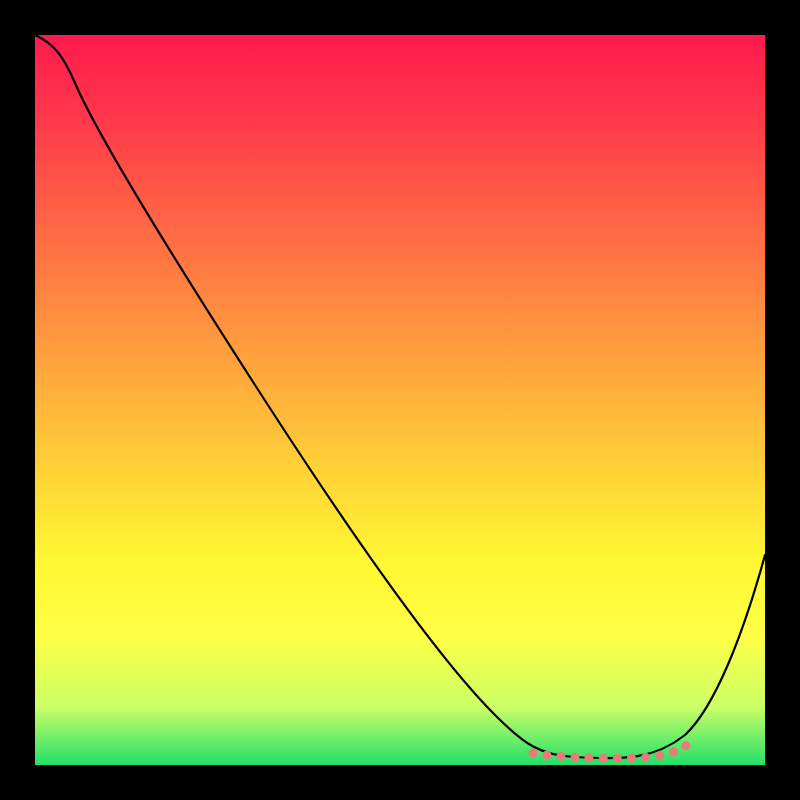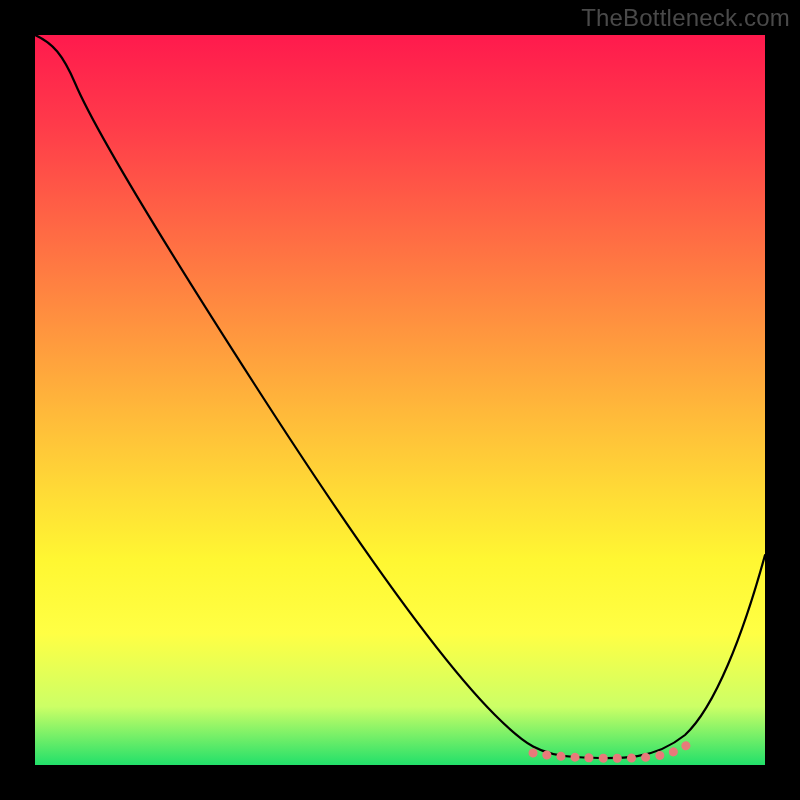--- a/index.html
+++ b/index.html
@@ -63,21 +63,20 @@
     stroke: #e87a7a;
     stroke-width: 9;
     stroke-linecap: round;
     stroke-dasharray: 0.1 14;
   }
 </style>
 </head>
 <body>
 
 <div class="frame">
-  <div class="watermark">TheBottleneck.com</div>
 
   <div class="plot-area">
     <svg class="curve" viewBox="0 0 730 730" preserveAspectRatio="none">
       <path class="line" d="M 0 0
                C 18 8, 28 20, 40 48
                C 60 95, 130 210, 220 350
                C 310 490, 400 620, 460 680
                C 490 710, 505 720, 540 722
                C 590 725, 620 724, 650 700
                C 680 672, 708 600, 730 520"></path>

